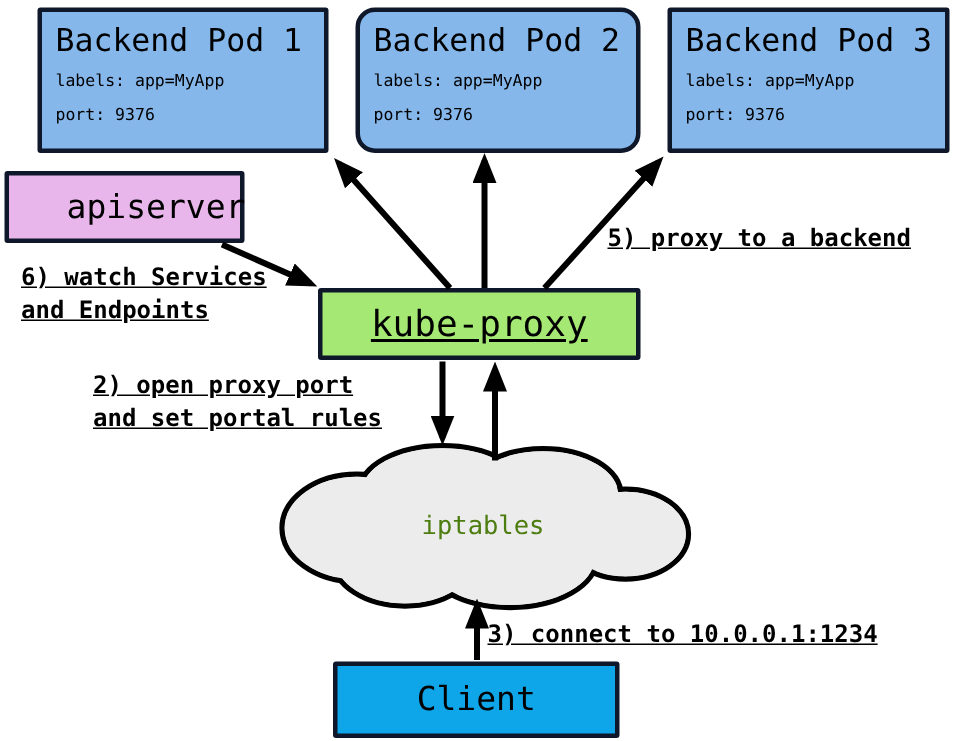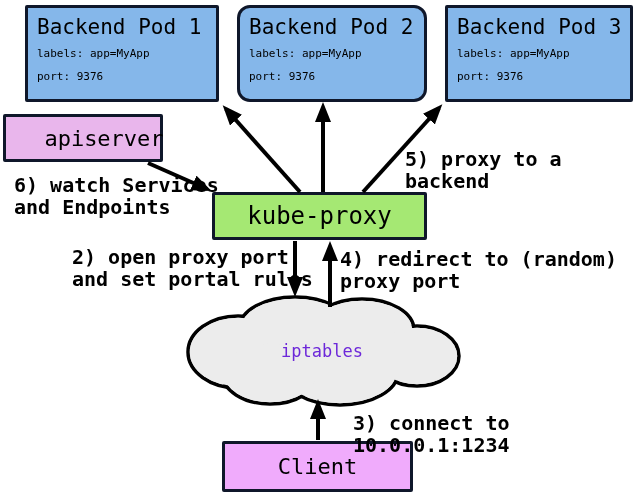--- a/index.html
+++ b/index.html
@@ -11,28 +11,28 @@
   .box{
     position:absolute;box-sizing:border-box;border:3px solid #0f172a;border-radius:2px;
     color:#000;z-index:1;
   }
   .pod{background:#85b7ea;padding:4px 9px;}
   .pod-title{font-size:21px;line-height:30px;white-space:nowrap;}
   .pod-line{font-size:11px;line-height:23px;white-space:nowrap;}
   .label-box{display:flex;align-items:center;justify-content:center;white-space:nowrap;}
   .apiserver{background:#e9b6ec;font-size:22px;}
   .kubeproxy{background:#a5e873;font-size:24px;}
-  .client{background:#f0abfc;font-size:22px;}
+  .client{background:#0ea5e9;font-size:22px;}
   .overlay{position:absolute;left:0;top:0;z-index:2;pointer-events:none;}
   .step{
-    position:absolute;z-index:3;font-size:20px;font-weight:bold;line-height:22px;
-    color:#000;white-space:pre-line;
+    position:absolute;z-index:3;font-size:16px;font-weight:bold;line-height:22px;
+    color:#000;white-space:pre-line;text-decoration:underline;
   }
   .iptables-label{
-    position:absolute;z-index:3;font-size:17px;line-height:20px;color:#6d28d9;
+    position:absolute;z-index:3;font-size:17px;line-height:20px;color:#4d7c0f;
     width:120px;text-align:center;
   }
 </style>
 </head>
 <body>
 
 <div id="stage">
 
   <div class="box pod" style="left:25px;top:5px;width:194px;height:97px;">
     <div class="pod-title">Backend Pod 1</div>
@@ -49,21 +49,21 @@
   <div class="box pod" style="left:445px;top:5px;width:188px;height:97px;">
     <div class="pod-title">Backend Pod 3</div>
     <div class="pod-line">labels: app=MyApp</div>
     <div class="pod-line">port: 9376</div>
   </div>
 
   <div class="box label-box apiserver" style="left:3px;top:114px;width:160px;height:48px;padding-left:42px;">
     <span>apiserver</span>
   </div>
 
-  <div class="box label-box kubeproxy" style="left:212px;top:192px;width:215px;height:48px;">
+  <div class="box label-box kubeproxy" style="left:212px;top:192px;width:215px;height:48px;text-decoration:underline;">
     <span>kube-proxy</span>
   </div>
 
   <div class="box label-box client" style="left:222px;top:441px;width:191px;height:51px;">
     <span>Client</span>
   </div>
 
   <svg class="overlay" width="640" height="494" viewBox="0 0 640 494">
     <defs>
       <marker id="ah" viewBox="0 0 20 16" markerWidth="20" markerHeight="16" refX="15" refY="8" orient="auto" markerUnits="userSpaceOnUse">
@@ -98,20 +98,18 @@
       <line x1="295" y1="241" x2="295" y2="292" marker-end="url(#ah)"></line>
       <line x1="330" y1="307" x2="330" y2="246" marker-end="url(#ah)"></line>
       <line x1="318" y1="440" x2="318" y2="404" marker-end="url(#ah)"></line>
     </g>
   </svg>
 
   <div class="iptables-label" style="left:262px;top:341px;">iptables</div>
 
   <div class="step" style="left:14px;top:174px;">6) watch Services
 and Endpoints</div>
-  <div class="step" style="left:72px;top:246px;">2) open proxy port
+  <div class="step" style="left:62px;top:246px;">2) open proxy port
 and set portal rules</div>
-  <div class="step" style="left:325px;top:412px;margin-left:28px;">3) connect to 10.0.0.1:1234</div>
-  <div class="step" style="left:340px;top:248px;">4) redirect to (random)
-proxy port</div>
+  <div class="step" style="left:325px;top:412px;">3) connect to 10.0.0.1:1234</div>
   <div class="step" style="left:405px;top:148px;">5) proxy to a backend</div>
 
 </div>
 
 </body></html>

